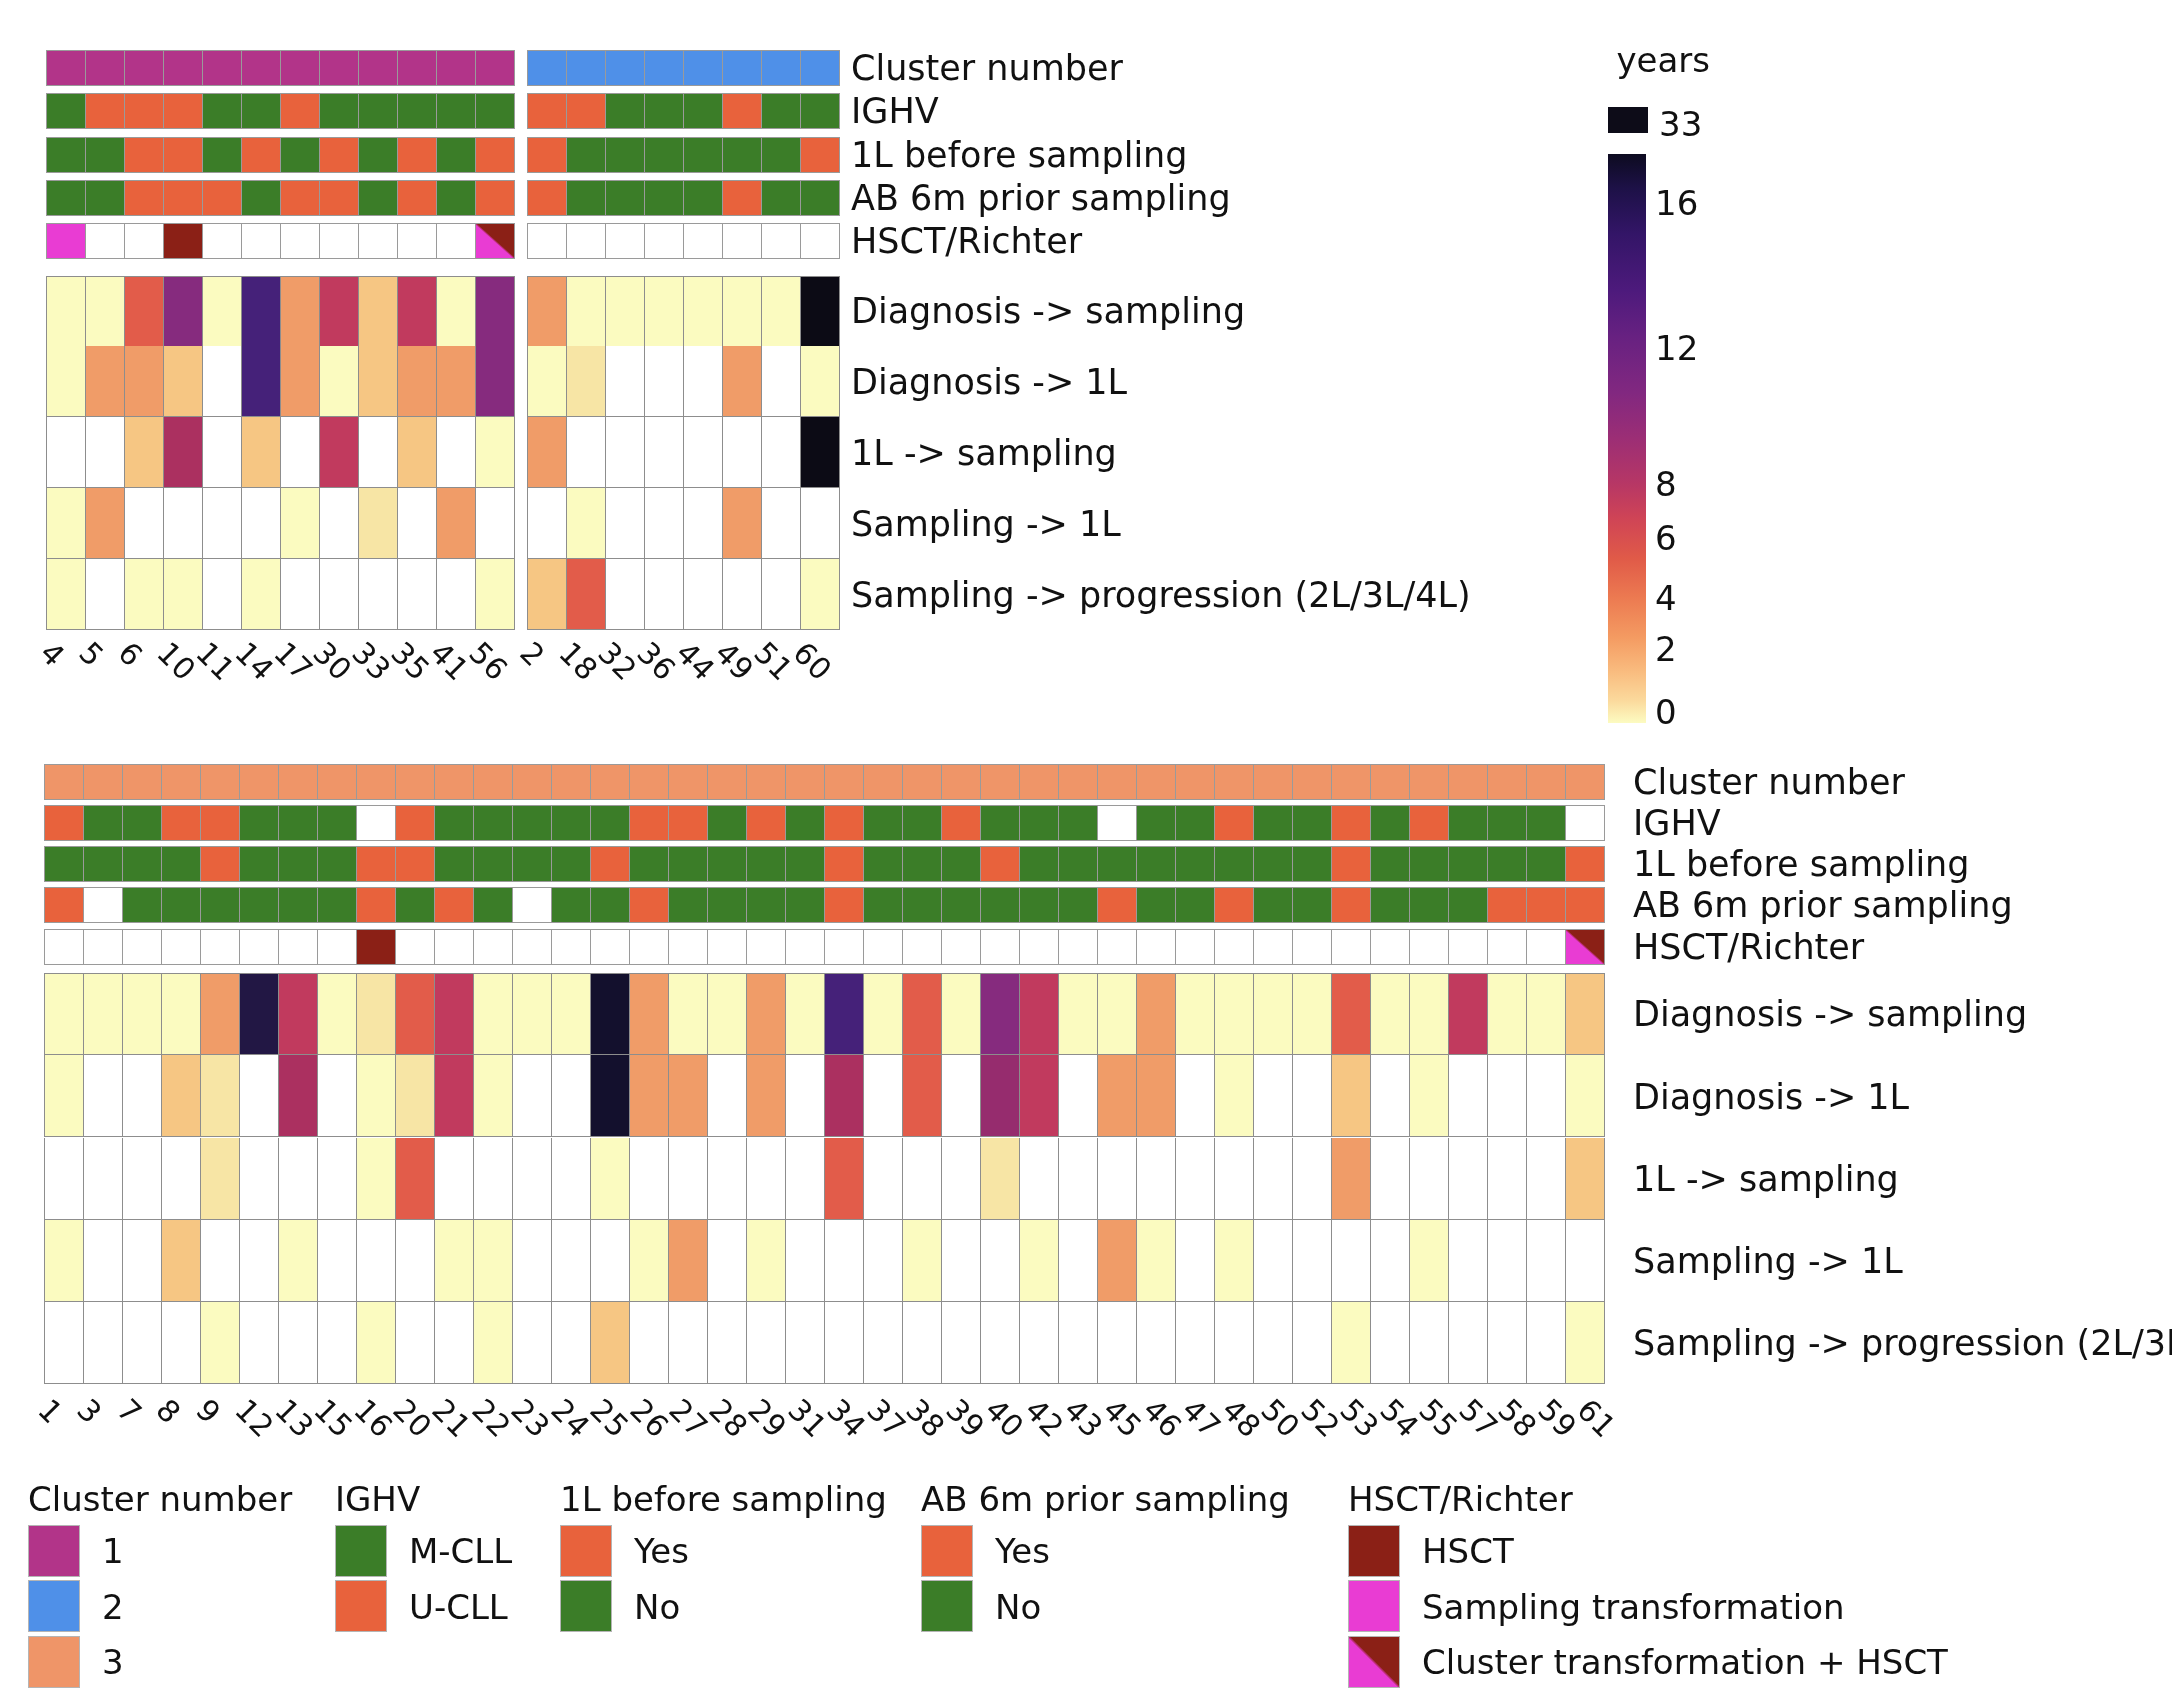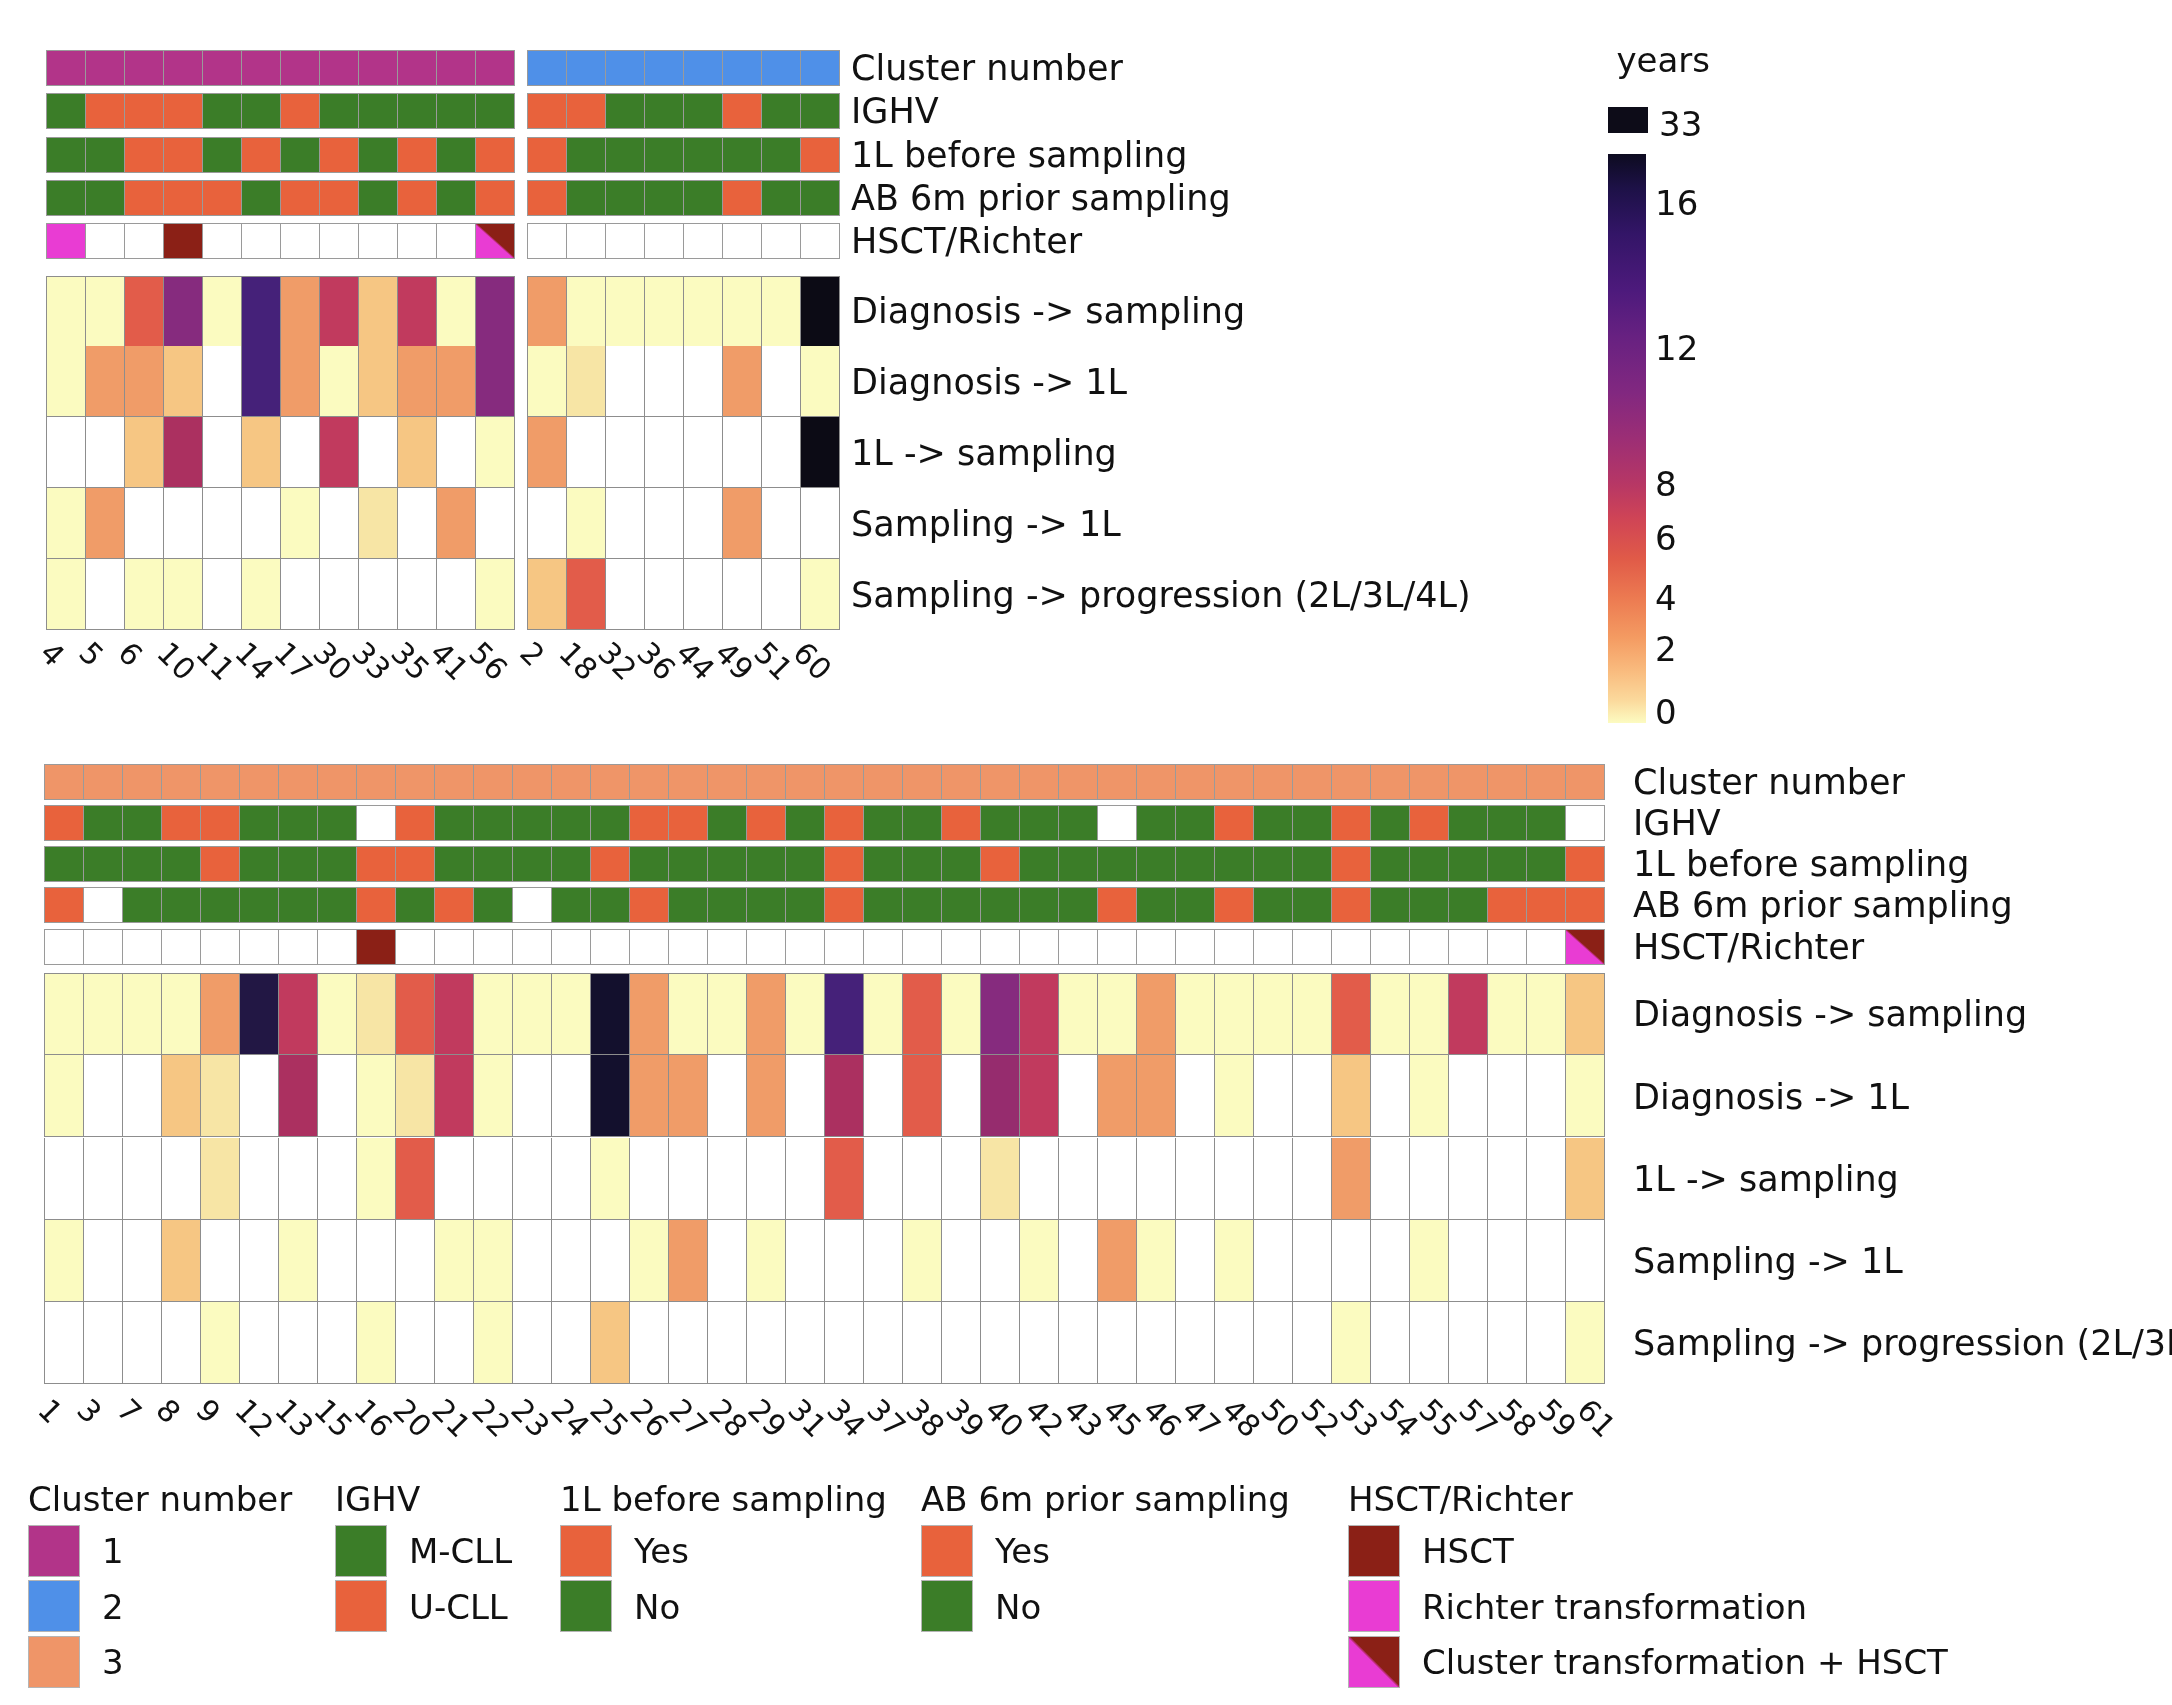--- a/index.html
+++ b/index.html
@@ -840,19 +840,19 @@
         <div class="leg-swatch" style="left: 0px; top: 46px; background: rgb(232, 98, 60);"></div>
         <span class="leg-label" style="left: 74px; top: 72px;">Yes</span>
         <div class="leg-swatch" style="left: 0px; top: 101px; background: rgb(59, 125, 40);"></div>
         <span class="leg-label" style="left: 74px; top: 128px;">No</span>
       </div>
       <div class="leg-group" style="left: 1348px;">
         <div class="leg-title">HSCT/Richter</div>
         <div class="leg-swatch" style="left: 0px; top: 46px; background: rgb(139, 32, 22);"></div>
         <span class="leg-label" style="left: 74px; top: 72px;">HSCT</span>
         <div class="leg-swatch" style="left: 0px; top: 101px; background: rgb(233, 60, 211);"></div>
-        <span class="leg-label" style="left: 74px; top: 128px;">Richter transformation</span>
+        <span class="leg-label" style="left: 74px; top: 128px;">Sampling transformation</span>
         <div class="leg-swatch" style="left: 0px; top: 157px; background: linear-gradient(to left bottom, rgb(139, 32, 22) 0px, rgb(139, 32, 22) 48%, rgb(233, 60, 211) 52%, rgb(233, 60, 211) 100%);"></div>
         <span class="leg-label" style="left: 74px; top: 183px;">Cluster transformation + HSCT</span>
       </div>
     </div>
 </div>
 
 
 </body></html>

